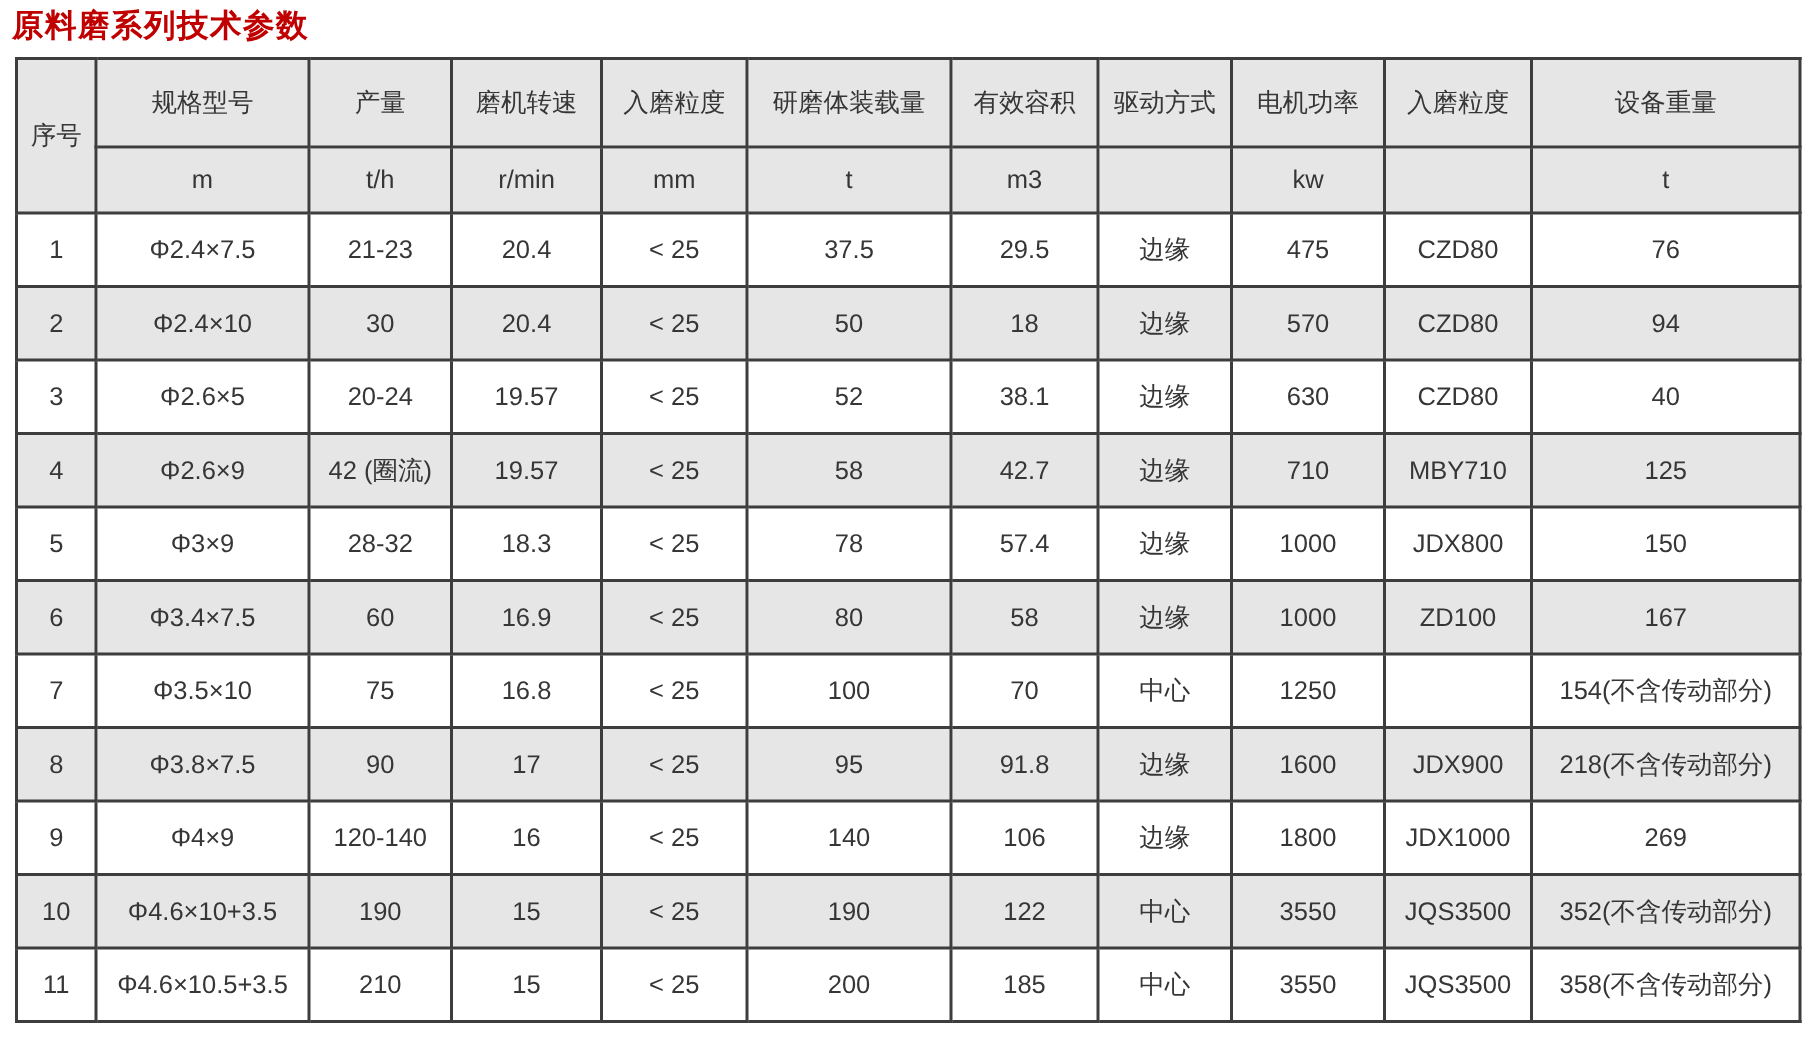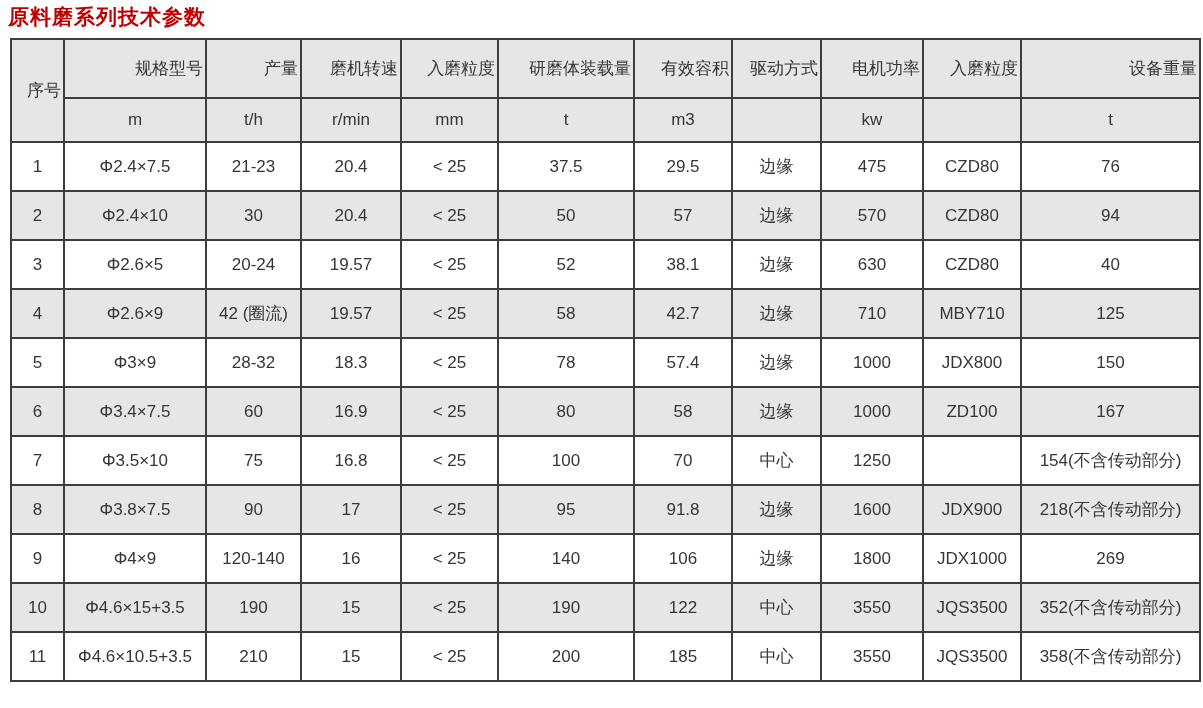--- a/index.html
+++ b/index.html
@@ -38,21 +38,21 @@
   }
   table.params th, table.params td {
     border: 2px solid #3d3d3d;
     text-align: center;
     vertical-align: middle;
     padding: 0 2px;
     overflow: hidden;
     white-space: nowrap;
     font-weight: normal;
   }
-  thead tr.label-row th { height: 57px; background: #e7e6e6; text-align: right; }
+  thead tr.label-row th { height: 57px; background: #e7e6e6; }
   thead tr.unit-row th  { height: 42px; background: #e7e6e6; }
   tbody td { height: 47px; background: #ffffff; }
   tbody tr.stripe td { background: #e7e6e6; }
   col.c0 { width: 53px; }
   col.c1 { width: 142px; }
   col.c2 { width: 95px; }
   col.c3 { width: 100px; }
   col.c4 { width: 97px; }
   col.c5 { width: 136px; }
   col.c6 { width: 98px; }
@@ -122,21 +122,21 @@
           <td>CZD80</td>
           <td>76</td>
         </tr>
         <tr class="stripe">
           <td>2</td>
           <td>Φ2.4×10</td>
           <td>30</td>
           <td>20.4</td>
           <td>&lt; 25</td>
           <td>50</td>
-          <td>57</td>
+          <td>18</td>
           <td>边缘</td>
           <td>570</td>
           <td>CZD80</td>
           <td>94</td>
         </tr>
         <tr>
           <td>3</td>
           <td>Φ2.6×5</td>
           <td>20-24</td>
           <td>19.57</td>
@@ -221,21 +221,21 @@
           <td>&lt; 25</td>
           <td>140</td>
           <td>106</td>
           <td>边缘</td>
           <td>1800</td>
           <td>JDX1000</td>
           <td>269</td>
         </tr>
         <tr class="stripe">
           <td>10</td>
-          <td>Φ4.6×15+3.5</td>
+          <td>Φ4.6×10+3.5</td>
           <td>190</td>
           <td>15</td>
           <td>&lt; 25</td>
           <td>190</td>
           <td>122</td>
           <td>中心</td>
           <td>3550</td>
           <td>JQS3500</td>
           <td>352(不含传动部分)</td>
         </tr>

